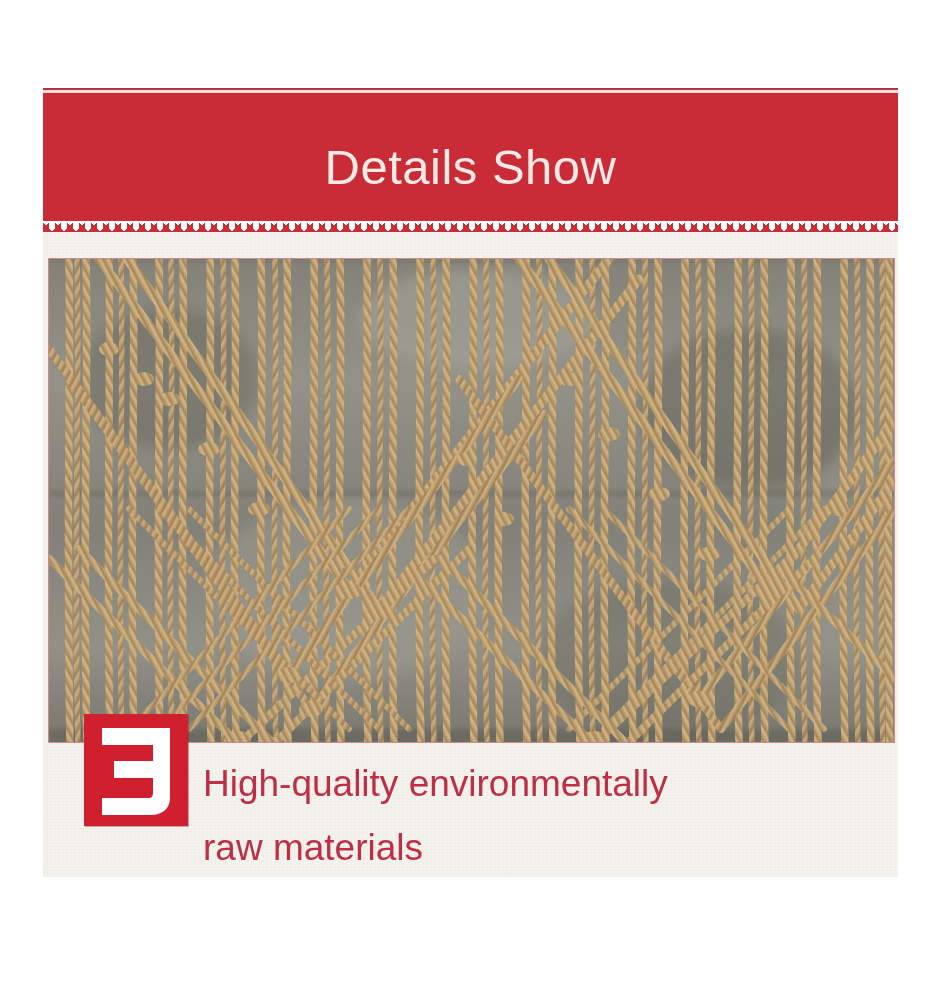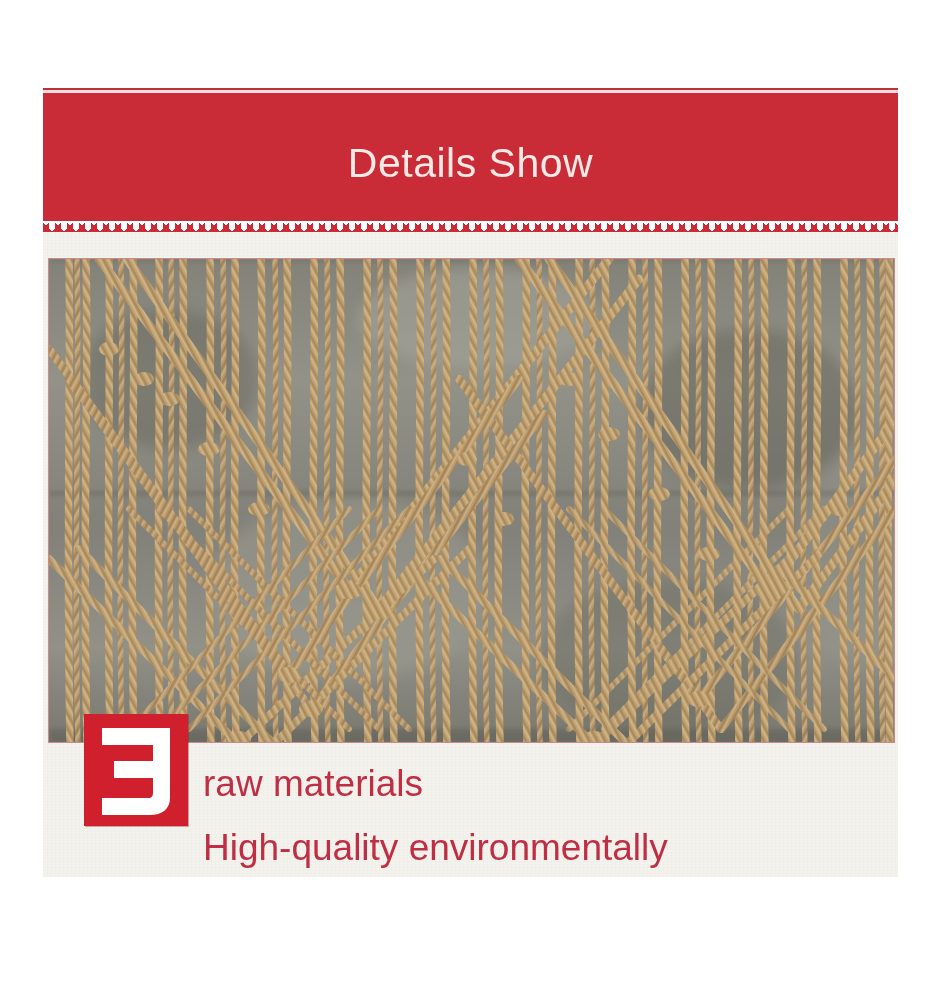--- a/index.html
+++ b/index.html
@@ -54,21 +54,21 @@
     height: 128px;
     background: #c92c36;
   }
   .banner-title {
     position: absolute;
     left: 0;
     top: 50px;
     width: 100%;
     text-align: center;
     color: #f7e9e6;
-    font-size: 41px;
+    font-size: 49px;
     font-weight: 400;
     letter-spacing: 0.5px;
     font-family: "Liberation Sans", sans-serif;
     line-height: 1;
   }
   
   .banner-zigzag {
     position: absolute;
     left: 0;
     top: 133px;
@@ -353,17 +353,17 @@
   </div>
 
   <div class="logo-mark">
     <svg width="104" height="112" viewBox="0 0 104 112">
 
       <path d="M18 14 H86 V84 C86 95 78 101 66 101 H18 V84 H64 C68 84 69 82 69 78 V64 H30 V47 H69 V31 H18 Z" fill="#ffffff"></path>
     </svg>
   </div>
 
   <div class="caption">
+    <span class="line">High-quality environmentally</span>
     <span class="line">raw materials</span>
-    <span class="line">High-quality environmentally</span>
   </div>
 
 </div>
 
 </body></html>

